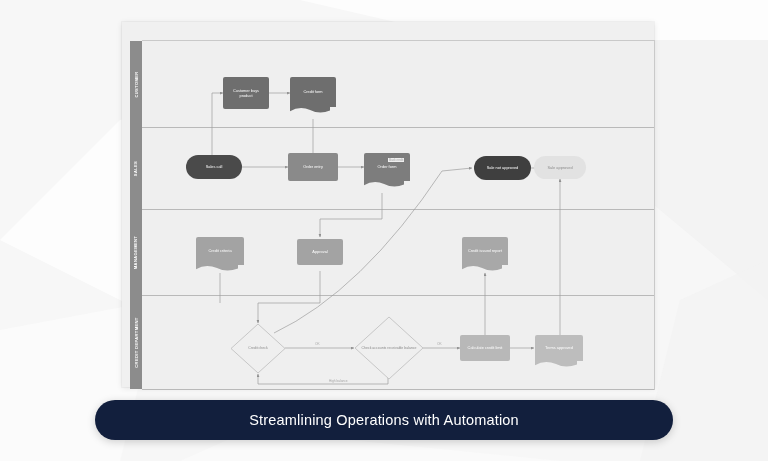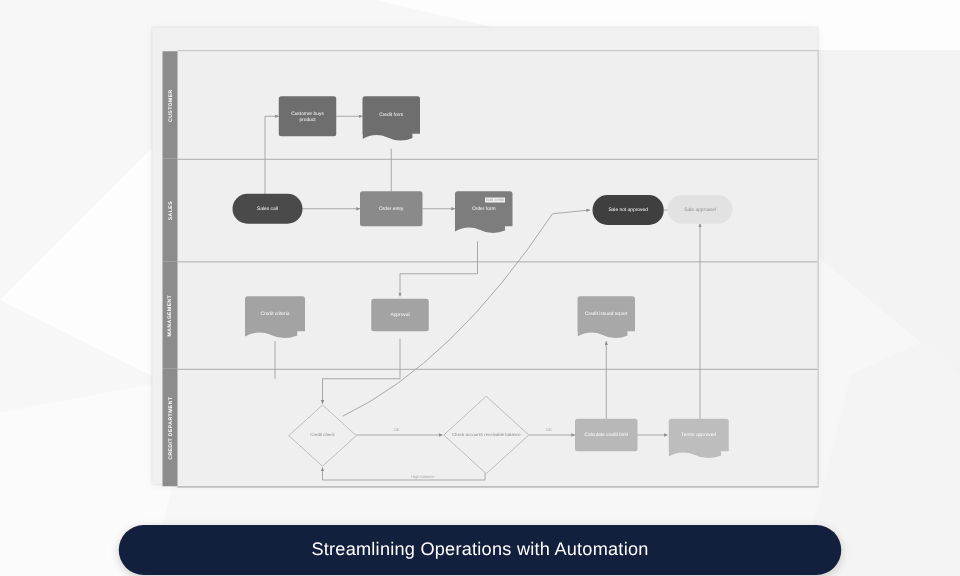--- a/index.html
+++ b/index.html
@@ -41,21 +41,21 @@
   .n-doc{border-radius:2px 2px 0 0;}
   .doc-wave{position:absolute;left:0;right:0;bottom:-6px;height:7px;}
   .n-diamond{background:transparent;color:#7a7a7a;}
   .diamond-shape{position:absolute;inset:0;}
   .diamond-label{position:relative;z-index:2;font-size:3.5px;line-height:1.3;color:#8a8a8a;}
 
   .edge-label{position:absolute;font-size:3.2px;color:#a7a7a7;background:#efefef;padding:0 1px;white-space:nowrap;}
 
   
   .banner{
-    position:absolute;left:95px;top:420px;width:578px;height:40px;
+    position:absolute;left:95px;top:400px;width:578px;height:40px;
     background:#121f3d;border-radius:20px;
     display:flex;align-items:center;justify-content:center;
     box-shadow:0 2px 8px rgba(0,0,0,.18);
   }
   .banner-text{color:#ffffff;font-size:14.5px;letter-spacing:.2px;}
 </style>
 </head>
 <body>
 
 <svg id="bg-shapes" width="768" height="461" viewBox="0 0 768 461">

